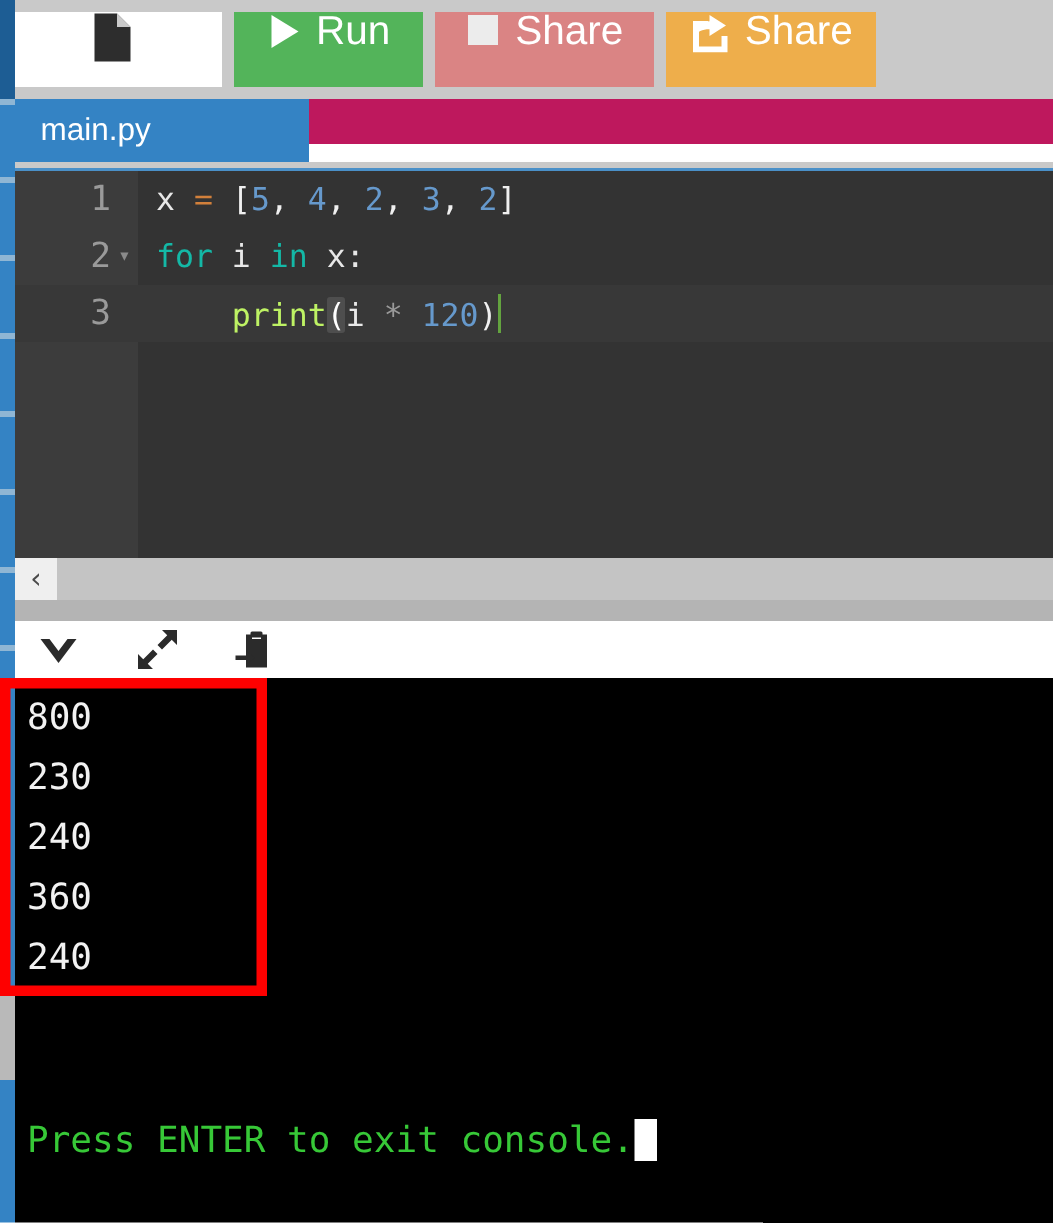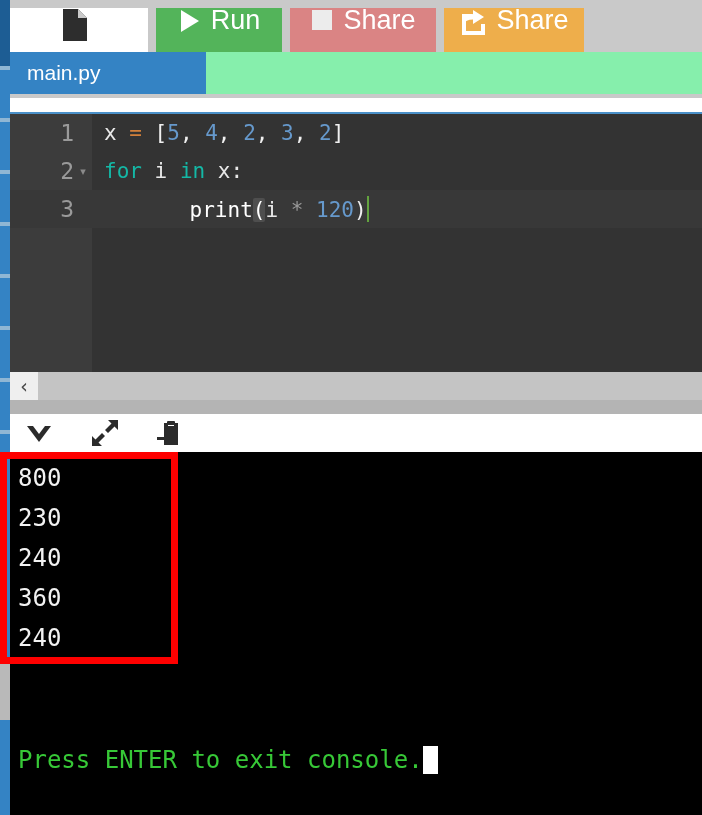--- a/index.html
+++ b/index.html
@@ -79,24 +79,24 @@
   #btn-run   { background: #53b45a; width: 126px; }
   #btn-debug { background: #2b7cb8; width: 142px; }
   #btn-stop  { background: #da8484; width: 146px; }
   #btn-share { background: #eeae4b; width: 140px; }
 
   .tb-label { position: relative; top: -1px; }
 
   
   #tabbar {
     position: absolute;
-    left: 10px; top: 52px;
+    left: 10px; top: 66px;
     width: 692px;
-    height: 42px;
-    background: #86efac;
+    height: 30px;
+    background: #be185d;
   }
   #tab-main {
     position: absolute;
     left: 0; top: 0;
     width: 196px;
     height: 42px;
     background: #3483c4;
     color: #ffffff;
     font-size: 21px;
     display: flex;
@@ -165,21 +165,21 @@
     padding-left: 12px;
     font-family: "DejaVu Sans Mono", monospace;
     font-size: 21px;
     white-space: pre;
     color: #e6e6e6;
     letter-spacing: 0px;
   }
   .tok-plain  { color: #e8e8e8; }
   .tok-num    { color: #6699cc; }
   .tok-kw     { color: #14b8a6; }
-  .tok-fn     { color: #ffffff; margin-left: 35px; }
+  .tok-fn     { color: #bef264; }
   .tok-op     { color: #d2803b; }
   .tok-mul    { color: #9a9a9a; }
   .tok-punct  { color: #f0f0f0; }
   .brkmatch   {
     background: #4e4e4e;
     border-radius: 2px;
     color: #ffffff;
   }
   .caret {
     display: inline-block;

